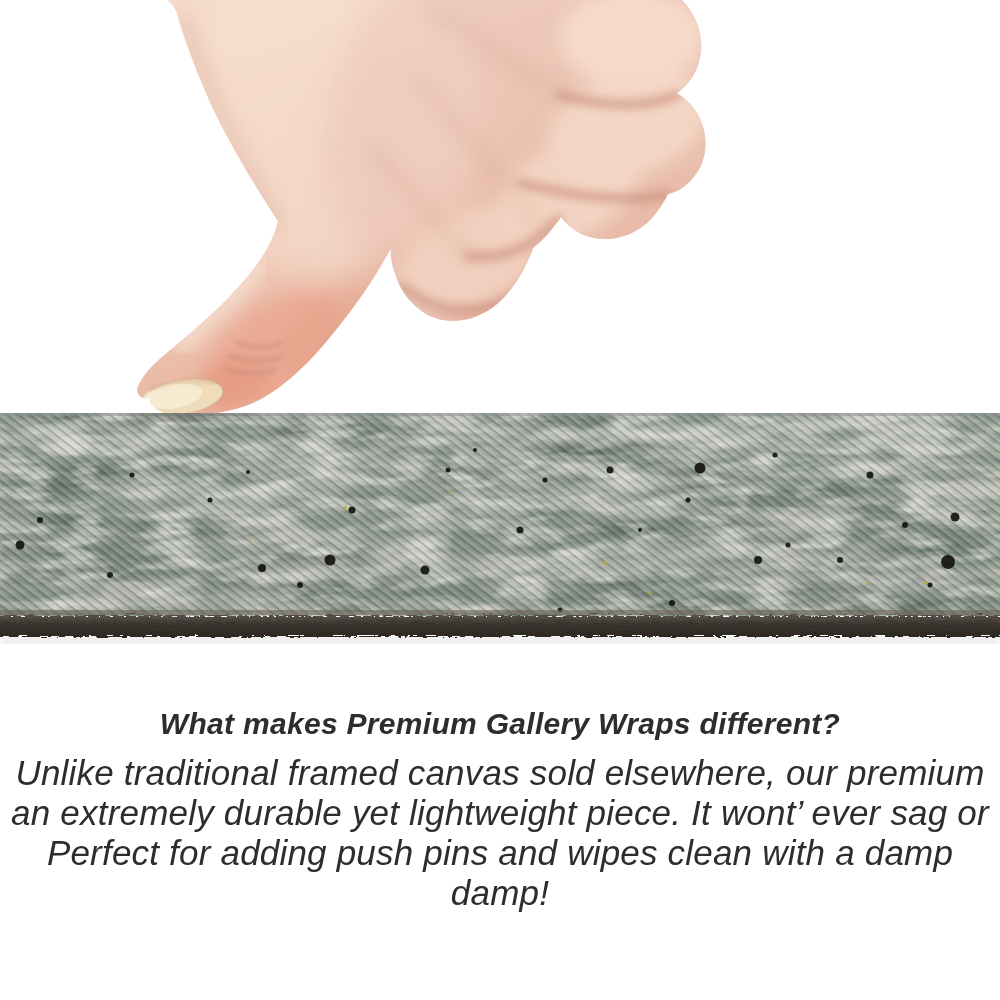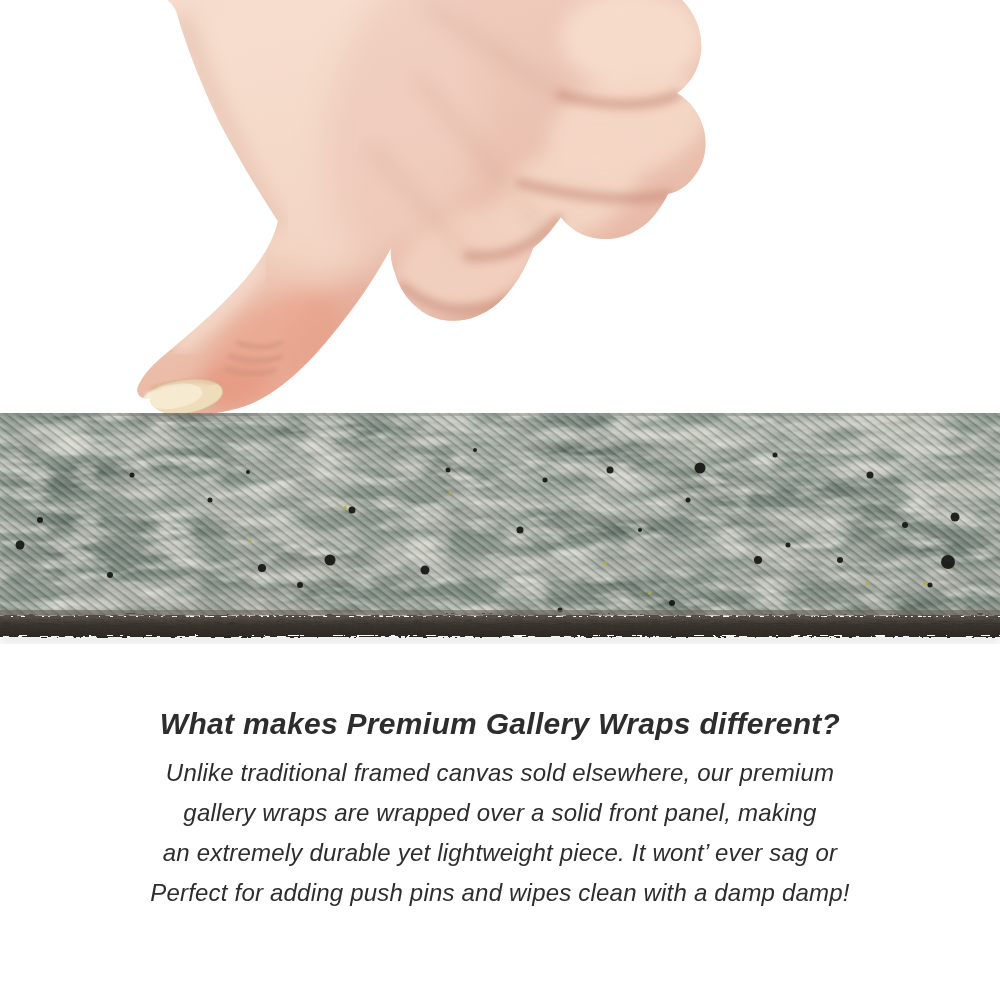--- a/index.html
+++ b/index.html
@@ -18,21 +18,21 @@
     font-style:italic;
     color:var(--text-color,#2d2d2d);
   }
   .caption h2{
     margin:0 0 7px 0;
     font-size:30px;line-height:44px;font-weight:700;
     letter-spacing:.3px;
   }
   .caption p{
     margin:0;
-    font-size:24px;line-height:40px;font-weight:500;
+    font-size:35px;line-height:40px;font-weight:500;
     letter-spacing:.2px;
   }
 </style>
 </head>
 <body>
 
 <div class="stage">
 
   <svg class="hand-svg" viewBox="0 0 1000 420" aria-hidden="true">
     <defs>
@@ -233,18 +233,17 @@
     <g>
       <rect x="0" y="197" width="1000" height="5" fill="#6b6258" opacity="0.6"></rect>
       <rect x="-5" y="201" width="1010" height="21" fill="url(#edgeGrad)" filter="url(#rough)"></rect>
       <rect x="0" y="224" width="1000" height="6" fill="#000000" opacity="0.12" filter="url(#sb4)"></rect>
     </g>
   </svg>
 
   <div class="caption">
     <h2>What makes Premium Gallery Wraps different?</h2>
     <p>Unlike traditional framed canvas sold elsewhere, our premium</p>
-    <p>gallery wraps are wrapped over a solid front panel, making</p>
     <p>an extremely durable yet lightweight piece. It wont’ ever sag or</p>
     <p>Perfect for adding push pins and wipes clean with a damp damp!</p>
   </div>
 
 </div>
 
 </body></html>

